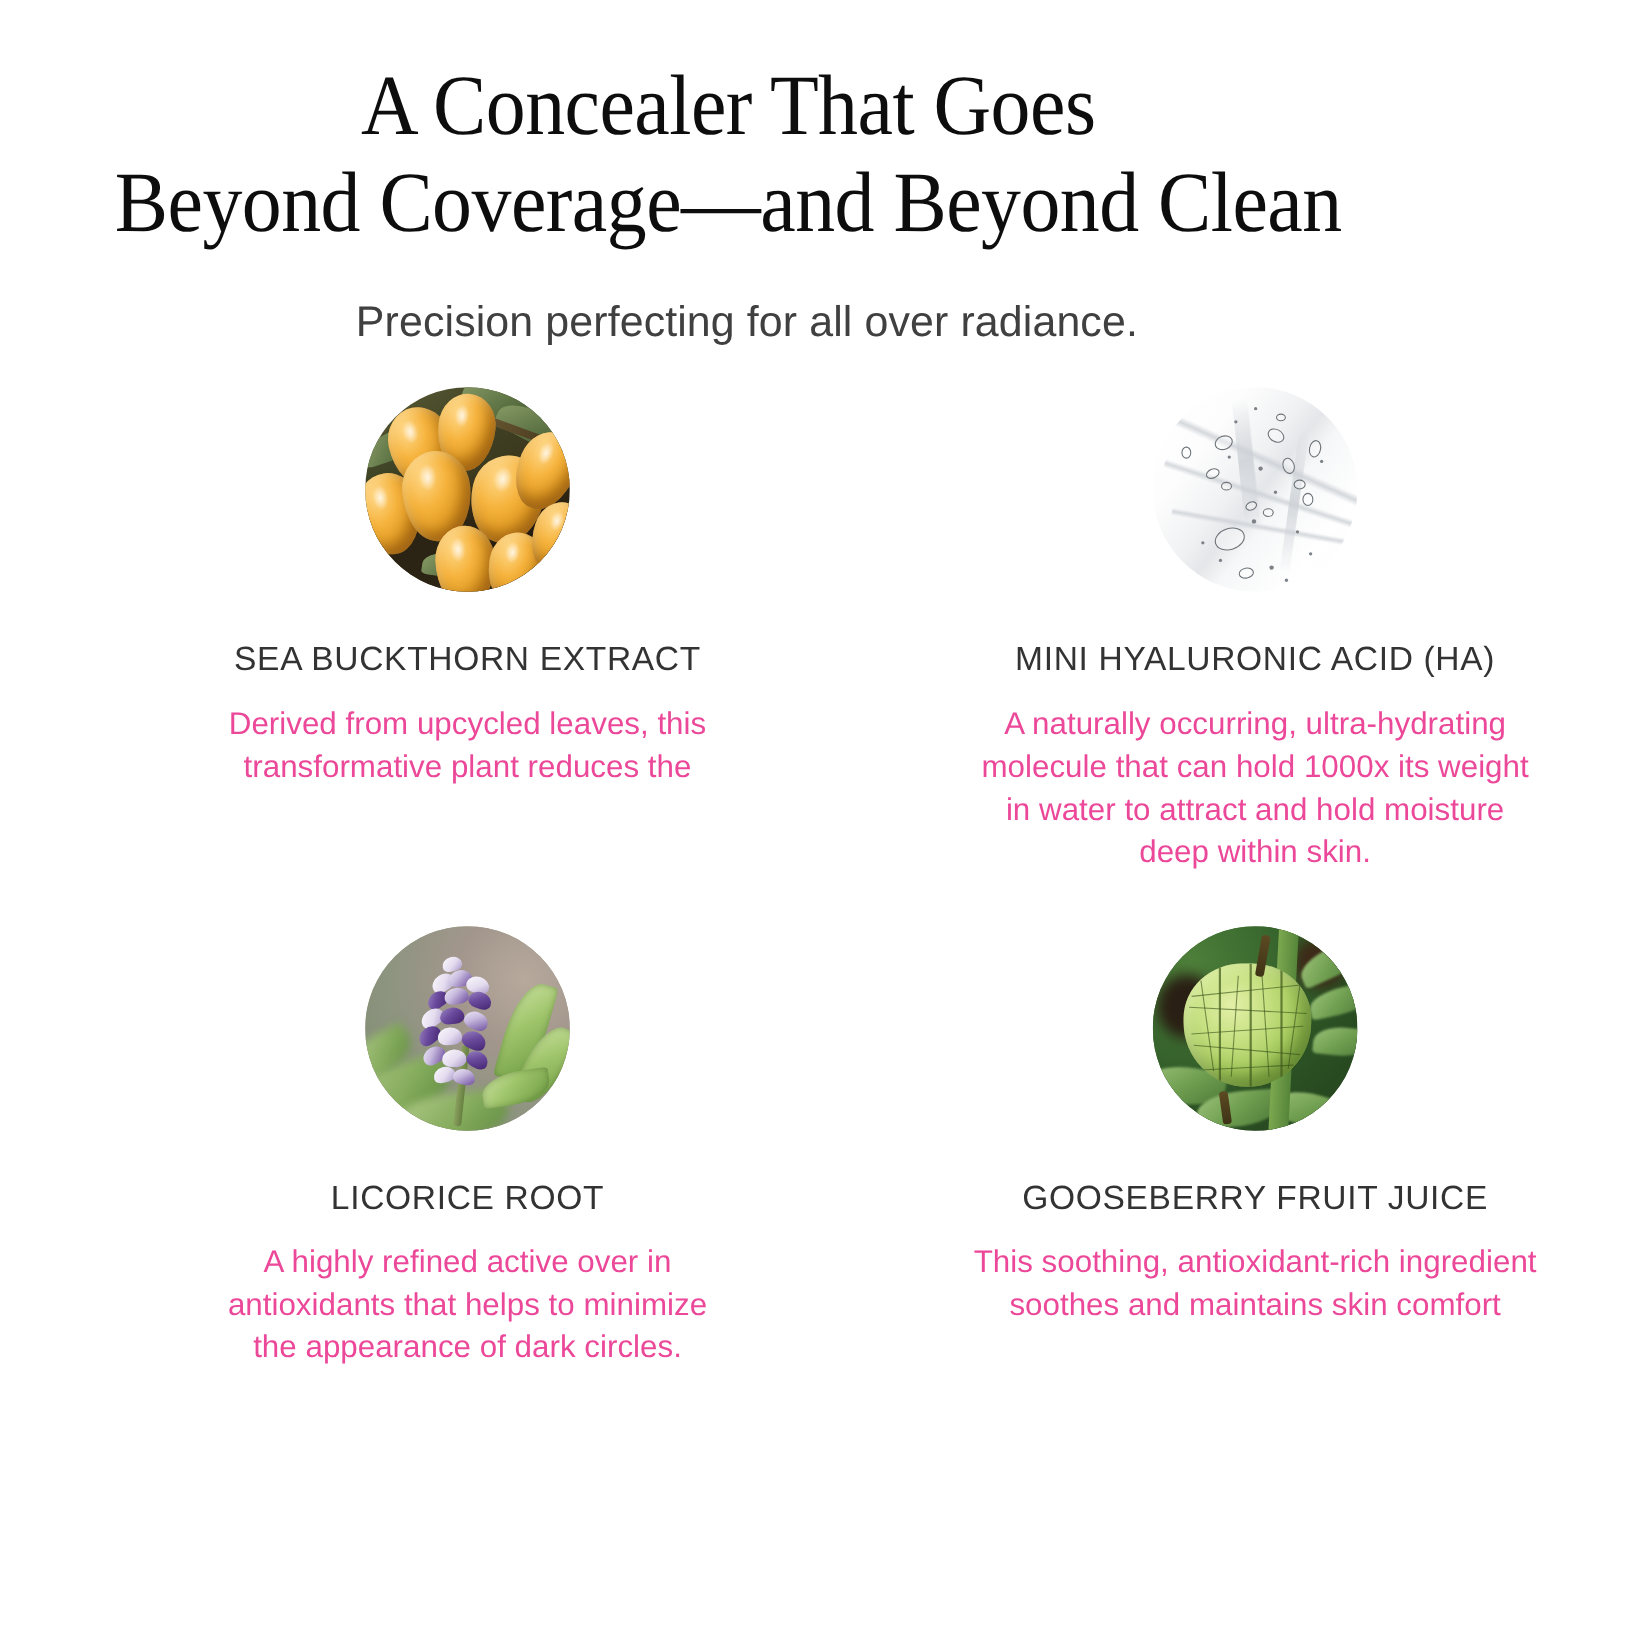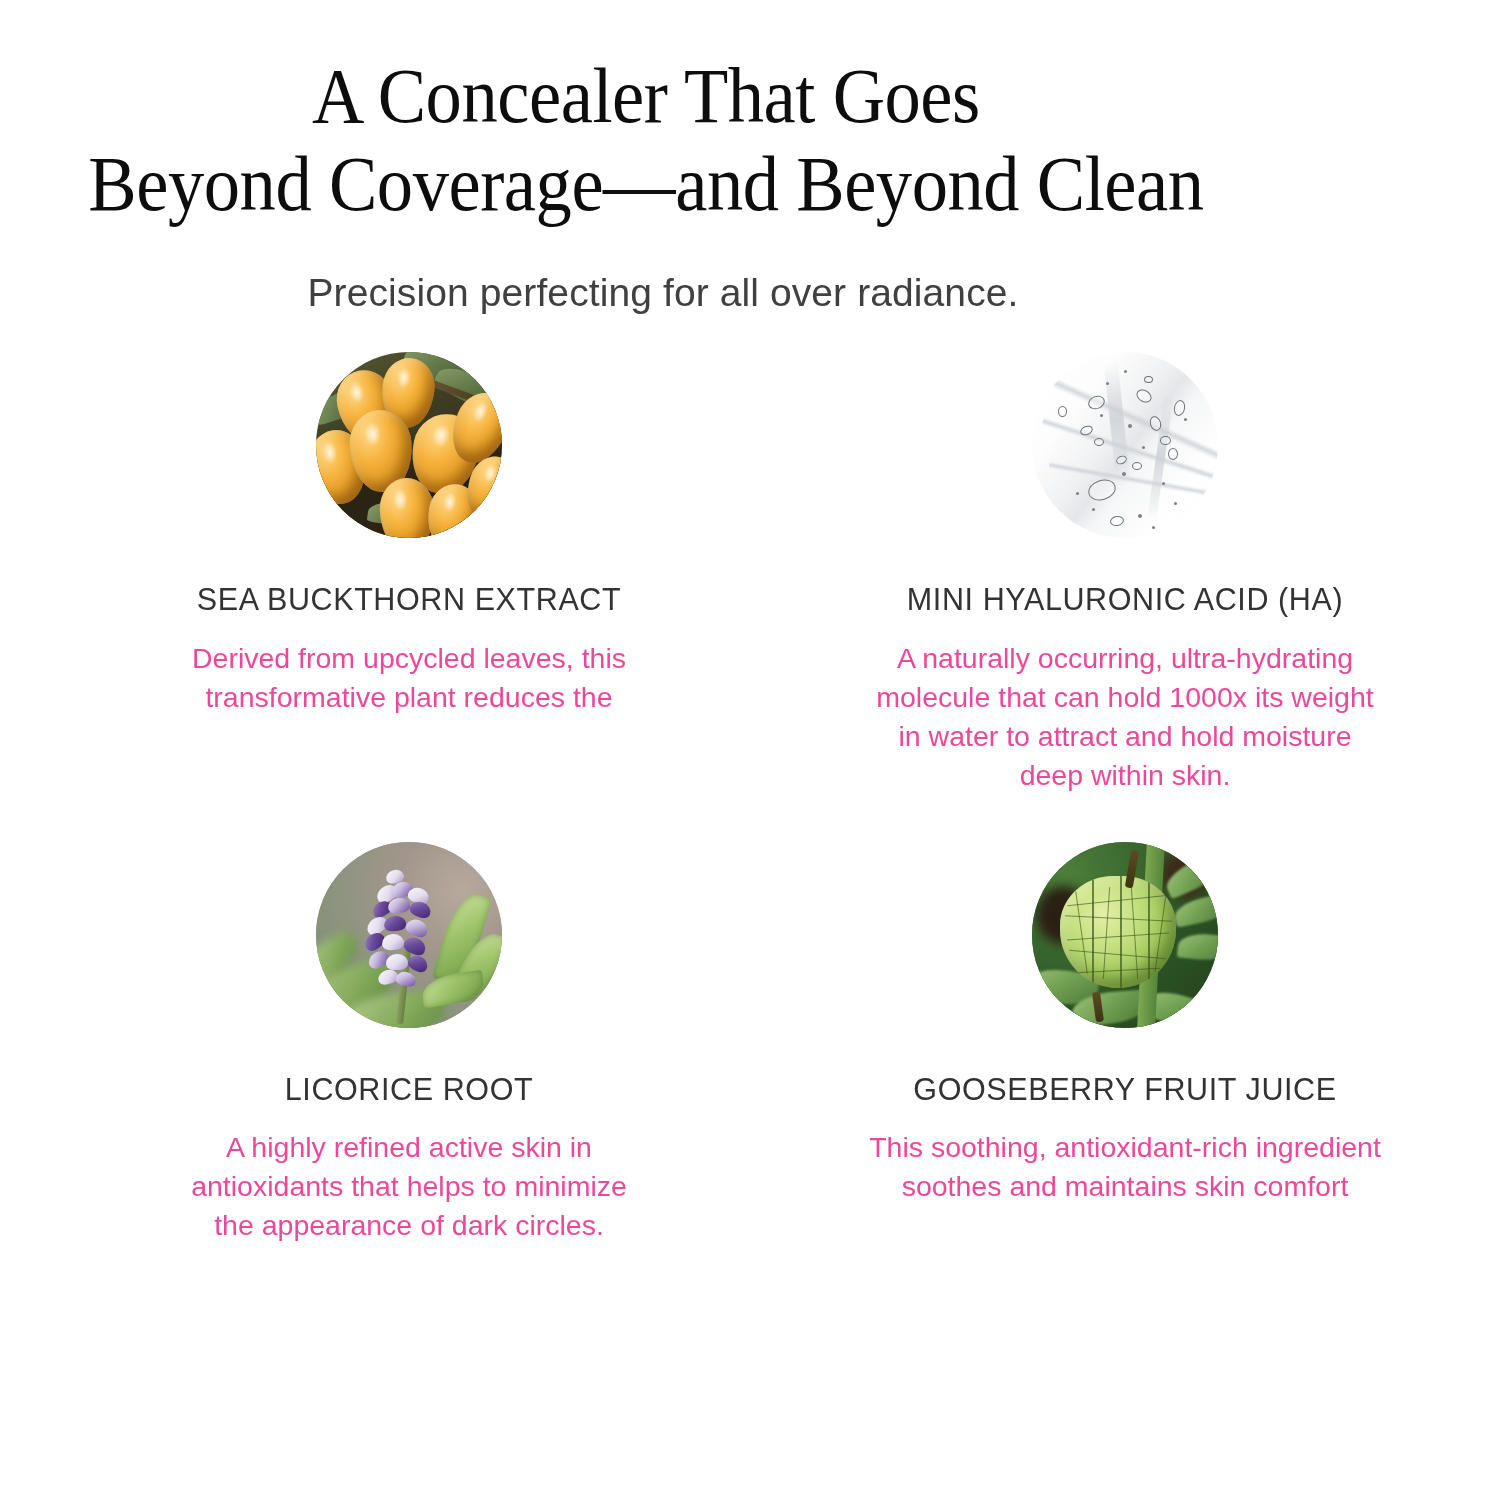--- a/index.html
+++ b/index.html
@@ -15,20 +15,21 @@
     font-family: "Liberation Sans", sans-serif;
     -webkit-font-smoothing: antialiased;
   }
 
   .page {
     position: relative;
     width: 1292px;
     height: 1500px;
     background: #ffffff;
     box-sizing: border-box;
+    margin-left: 16px;
   }
 
   
   .header {
     padding-top: 52px;
     text-align: center;
   }
   .headline {
     font-family: "Liberation Serif", "DejaVu Serif", serif;
     color: #0d0d0d;
@@ -368,21 +369,21 @@
           <div class="floret" style="left:52px; top:110px; width:21px; height:15px; transform:rotate(-30deg);"></div>
           <div class="floret pale" style="left:70px; top:112px; width:22px; height:16px; transform:rotate(-2deg);"></div>
           <div class="floret deep" style="left:92px; top:114px; width:20px; height:15px; transform:rotate(26deg);"></div>
           <div class="floret pale" style="left:62px; top:128px; width:20px; height:14px; transform:rotate(-16deg);"></div>
           <div class="floret" style="left:80px; top:130px; width:20px; height:14px; transform:rotate(12deg);"></div>
           <div class="floret pale" style="left:70px; top:28px;  width:18px; height:13px; transform:rotate(-14deg);"></div>
         </div>
       </div>
       <div class="card-title">LICORICE ROOT</div>
       <div class="card-body">
-        <span class="ln">A highly refined active skin in</span>
+        <span class="ln">A highly refined active over in</span>
         <span class="ln">antioxidants that helps to minimize</span>
         <span class="ln">the appearance of dark circles.</span>
       </div>
     </div>
 
     <div class="cell cell-right row2">
       <div class="swatch">
         <div class="art gb-bg">
           <div class="gb-darkblob" style="left:4px;   top:44px;  width:54px; height:58px; background:#2a1f14;"></div>
           <div class="gb-darkblob" style="left:128px; top:10px;  width:48px; height:46px; background:#3d2a18;"></div>

